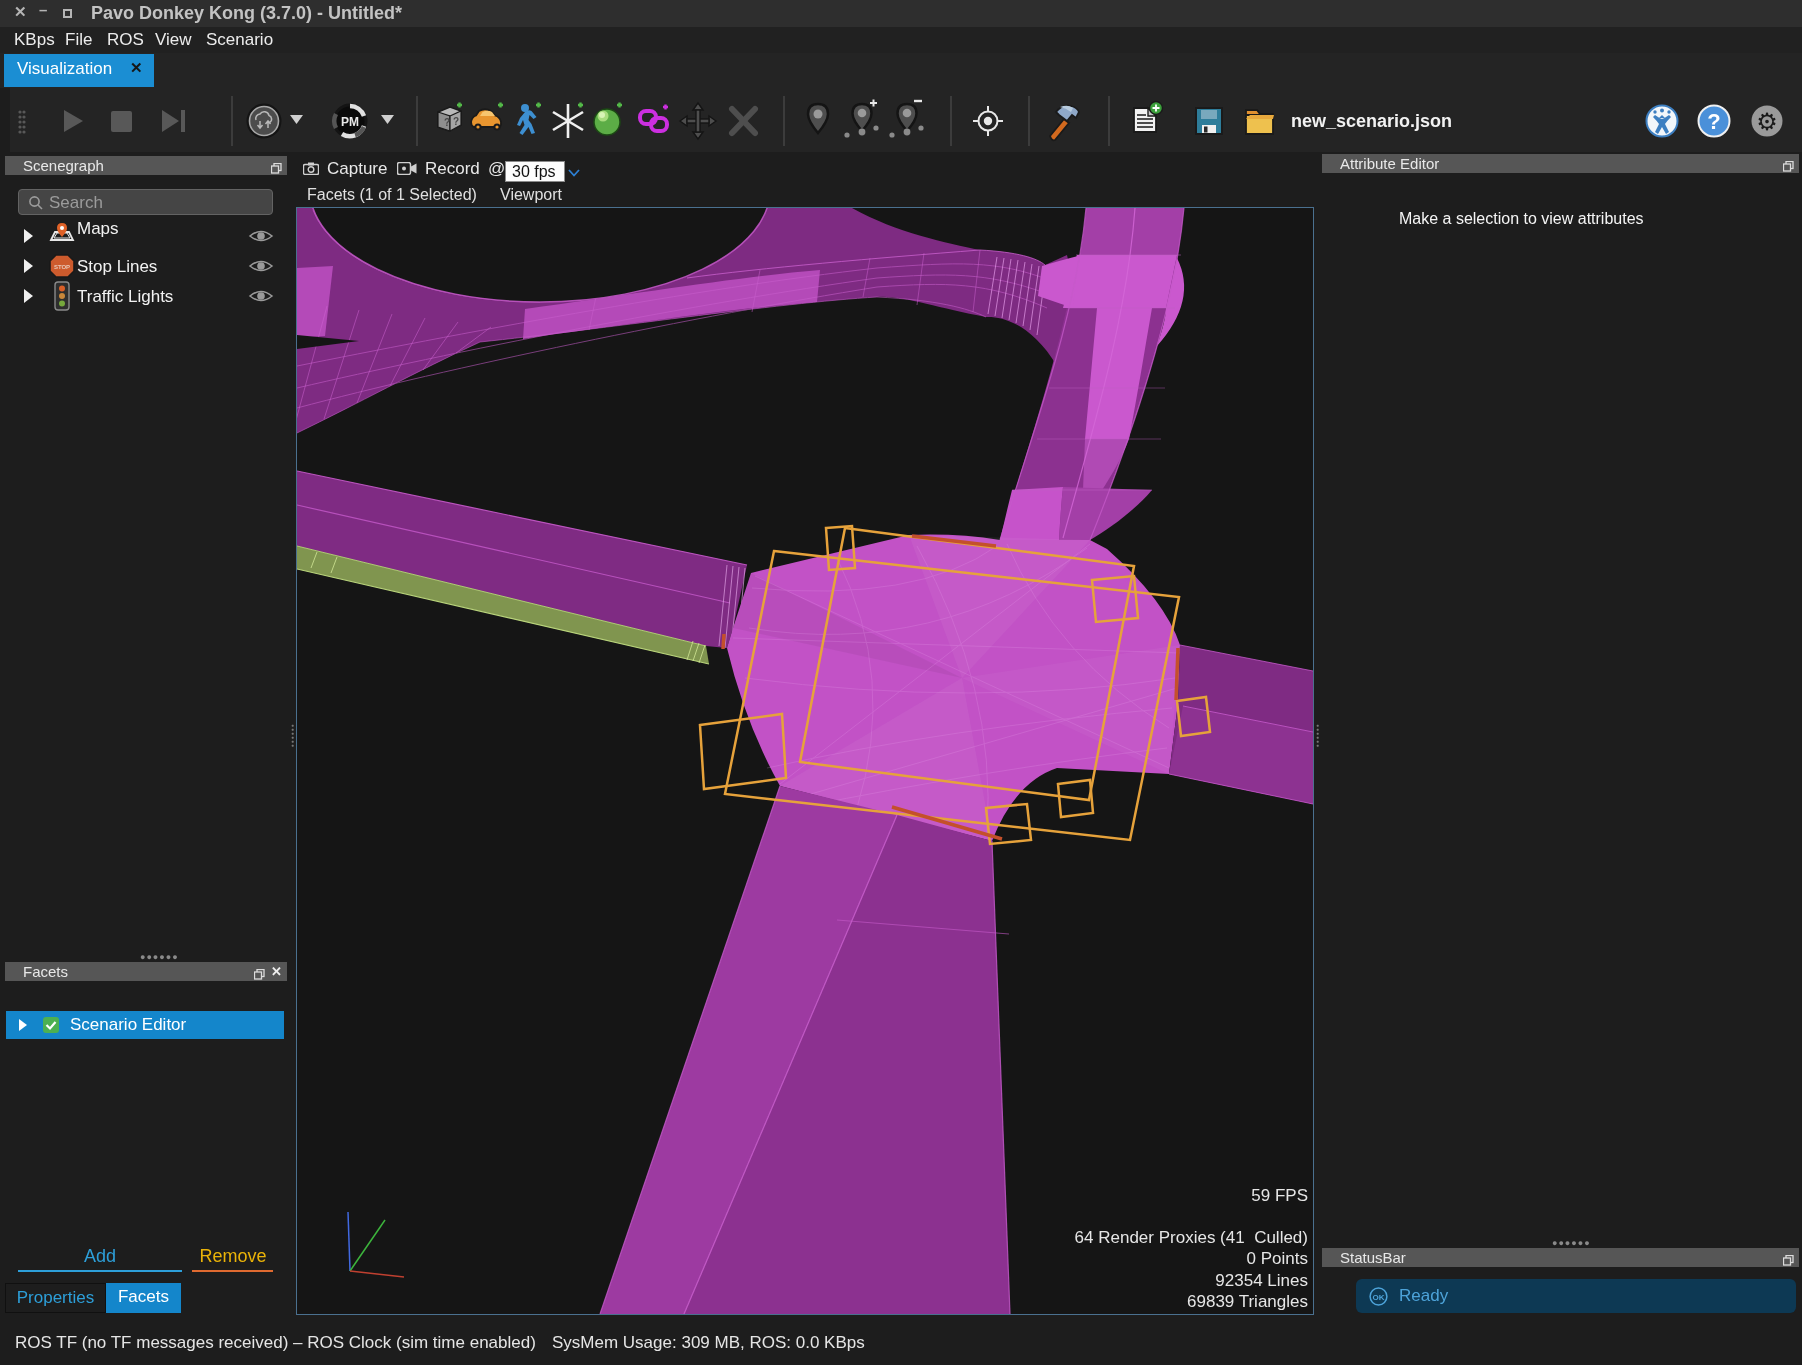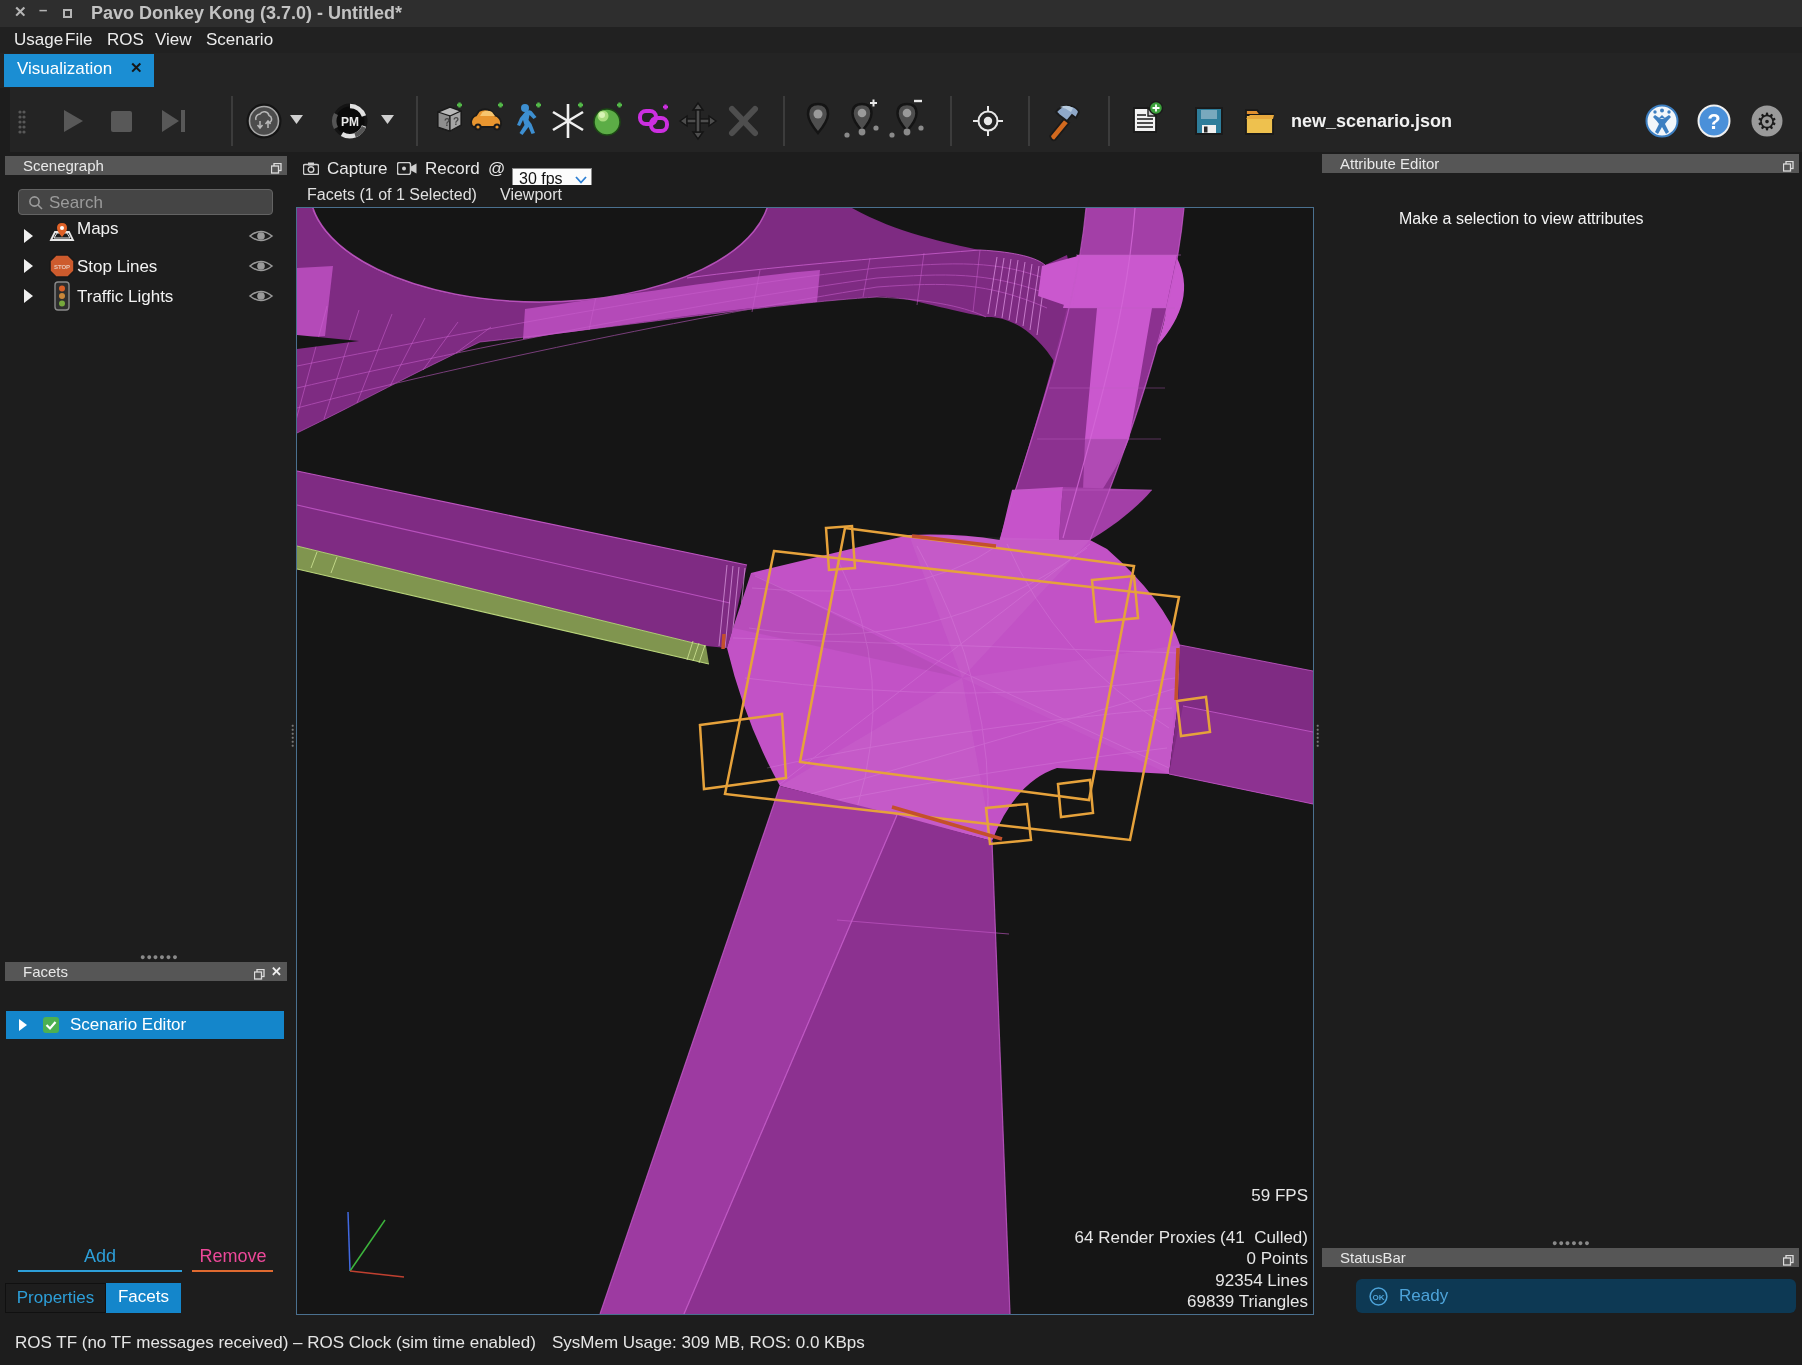--- a/index.html
+++ b/index.html
@@ -22,21 +22,21 @@
 <div id="app" class="abs" style="width:1802px;height:1365px;">
 
 <div id="titlebar" class="abs">
   <div class="abs" style="left:14px;top:3px;font-size:15px;color:#b5b5b5;font-weight:bold;">✕</div>
   <div class="abs" style="left:39px;top:1px;font-size:15px;color:#b5b5b5;font-weight:bold;">–</div>
   <div class="abs" style="left:63px;top:9px;width:9px;height:9px;border:2px solid #b5b5b5;"></div>
   <div class="abs" style="left:91px;top:3px;font-size:18px;font-weight:bold;color:#c3c3c3;">Pavo Donkey Kong (3.7.0) - Untitled*</div>
 </div>
 
 <div id="menubar" class="abs">
-  <div class="menuitem" style="left:14px;">Usage</div>
+  <div class="menuitem" style="left:14px;">KBps</div>
   <div class="menuitem" style="left:65px;">File</div>
   <div class="menuitem" style="left:107px;">ROS</div>
   <div class="menuitem" style="left:155px;">View</div>
   <div class="menuitem" style="left:206px;">Scenario</div>
 </div>
 
 <div id="tabstrip" class="abs">
   <div class="abs" style="left:4px;top:1px;width:150px;height:33px;background:#1b8ed3;">
     <div class="abs" style="left:13px;top:5px;font-size:17px;color:#fff;">Visualization</div>
     <div class="abs" style="left:126px;top:5px;font-size:15px;color:#161616;font-weight:bold;">✕</div>
@@ -289,21 +289,21 @@
           <path d="M1 1 L9 7 L1 13 Z" fill="#fff"></path>
         </svg>
     <div class="abs" style="left:37px;top:6px;width:16px;height:16px;background:#4cb052;border-radius:3px;">
       <svg width="16" height="16" viewBox="0 0 16 16">
             <path d="M3.5 8 L7 11.5 L12.5 5" fill="none" stroke="#fff" stroke-width="2.2"></path>
           </svg>
     </div>
     <div class="abs" style="left:64px;top:4px;font-size:17px;color:#fff;">Scenario Editor</div>
   </div>
   <div class="abs" style="left:64px;top:1094px;width:72px;text-align:center;font-size:18px;color:#2d9fd9;">Add</div>
-  <div class="abs" style="left:197px;top:1094px;width:72px;text-align:center;font-size:18px;color:#ec4899;">Remove</div>
+  <div class="abs" style="left:197px;top:1094px;width:72px;text-align:center;font-size:18px;color:#eab308;">Remove</div>
   <div class="abs" style="left:18px;top:1118px;width:164px;height:2px;background:#2d9fd9;"></div>
   <div class="abs" style="left:192px;top:1118px;width:81px;height:2px;background:#df6a30;"></div>
   <div class="abs" style="left:5px;top:1131px;width:101px;height:30px;border:1px solid #101010;background:#1d1d1d;text-align:center;">
     <div style="font-size:17px;color:#2d9fd9;margin-top:4px;">Properties</div>
   </div>
   <div class="abs" style="left:106px;top:1131px;width:75px;height:30px;background:#1486cb;text-align:center;">
     <div style="font-size:17px;color:#fff;margin-top:4px;">Facets</div>
   </div>
 </div>
 
@@ -314,21 +314,21 @@
         <circle cx="8" cy="7.5" r="2.8" fill="none" stroke="#cfcfcf" stroke-width="1.4"></circle>
       </svg>
   <div class="abs" style="left:31px;top:7px;font-size:17px;color:#e8e8e8;">Capture</div>
   <svg class="abs" style="left:101px;top:10px;" width="20" height="13" viewBox="0 0 20 13">
         <rect x="0.5" y="0.5" width="13" height="12" rx="2" fill="none" stroke="#cfcfcf" stroke-width="1.5"></rect>
         <path d="M14 4.5 L19.5 1.5 L19.5 11.5 L14 8.5 Z" fill="#cfcfcf"></path>
         <circle cx="7" cy="6.5" r="2" fill="#cfcfcf"></circle>
       </svg>
   <div class="abs" style="left:129px;top:7px;font-size:17px;color:#e8e8e8;">Record</div>
   <div class="abs" style="left:192px;top:7px;font-size:17px;color:#e8e8e8;">@</div>
-  <div class="abs" style="left:209px;top:16px;width:80px;height:21px;background:#fcfcfc;border:1px solid #8a8a8a;margin-left:7px;">
+  <div class="abs" style="left:209px;top:9px;width:60px;height:21px;background:#fcfcfc;border:1px solid #8a8a8a;">
     <div class="abs" style="left:6px;top:1px;font-size:16px;color:#111;">30 fps</div>
     <svg class="abs" style="left:62px;top:7px;" width="12" height="8" viewBox="0 0 12 8">
           <path d="M1 1 L6 6.5 L11 1" fill="none" stroke="#2d7fd3" stroke-width="1.8"></path>
         </svg>
   </div>
 </div>
 <div id="vplabels" class="abs" style="left:296px;top:185px;width:1018px;height:22px;background:#1d1d1d;">
   <div class="abs" style="left:11px;top:1px;font-size:16px;color:#e0e0e0;">Facets (1 of 1 Selected)</div>
   <div class="abs" style="left:204px;top:1px;font-size:16px;color:#e0e0e0;">Viewport</div>
 </div>

